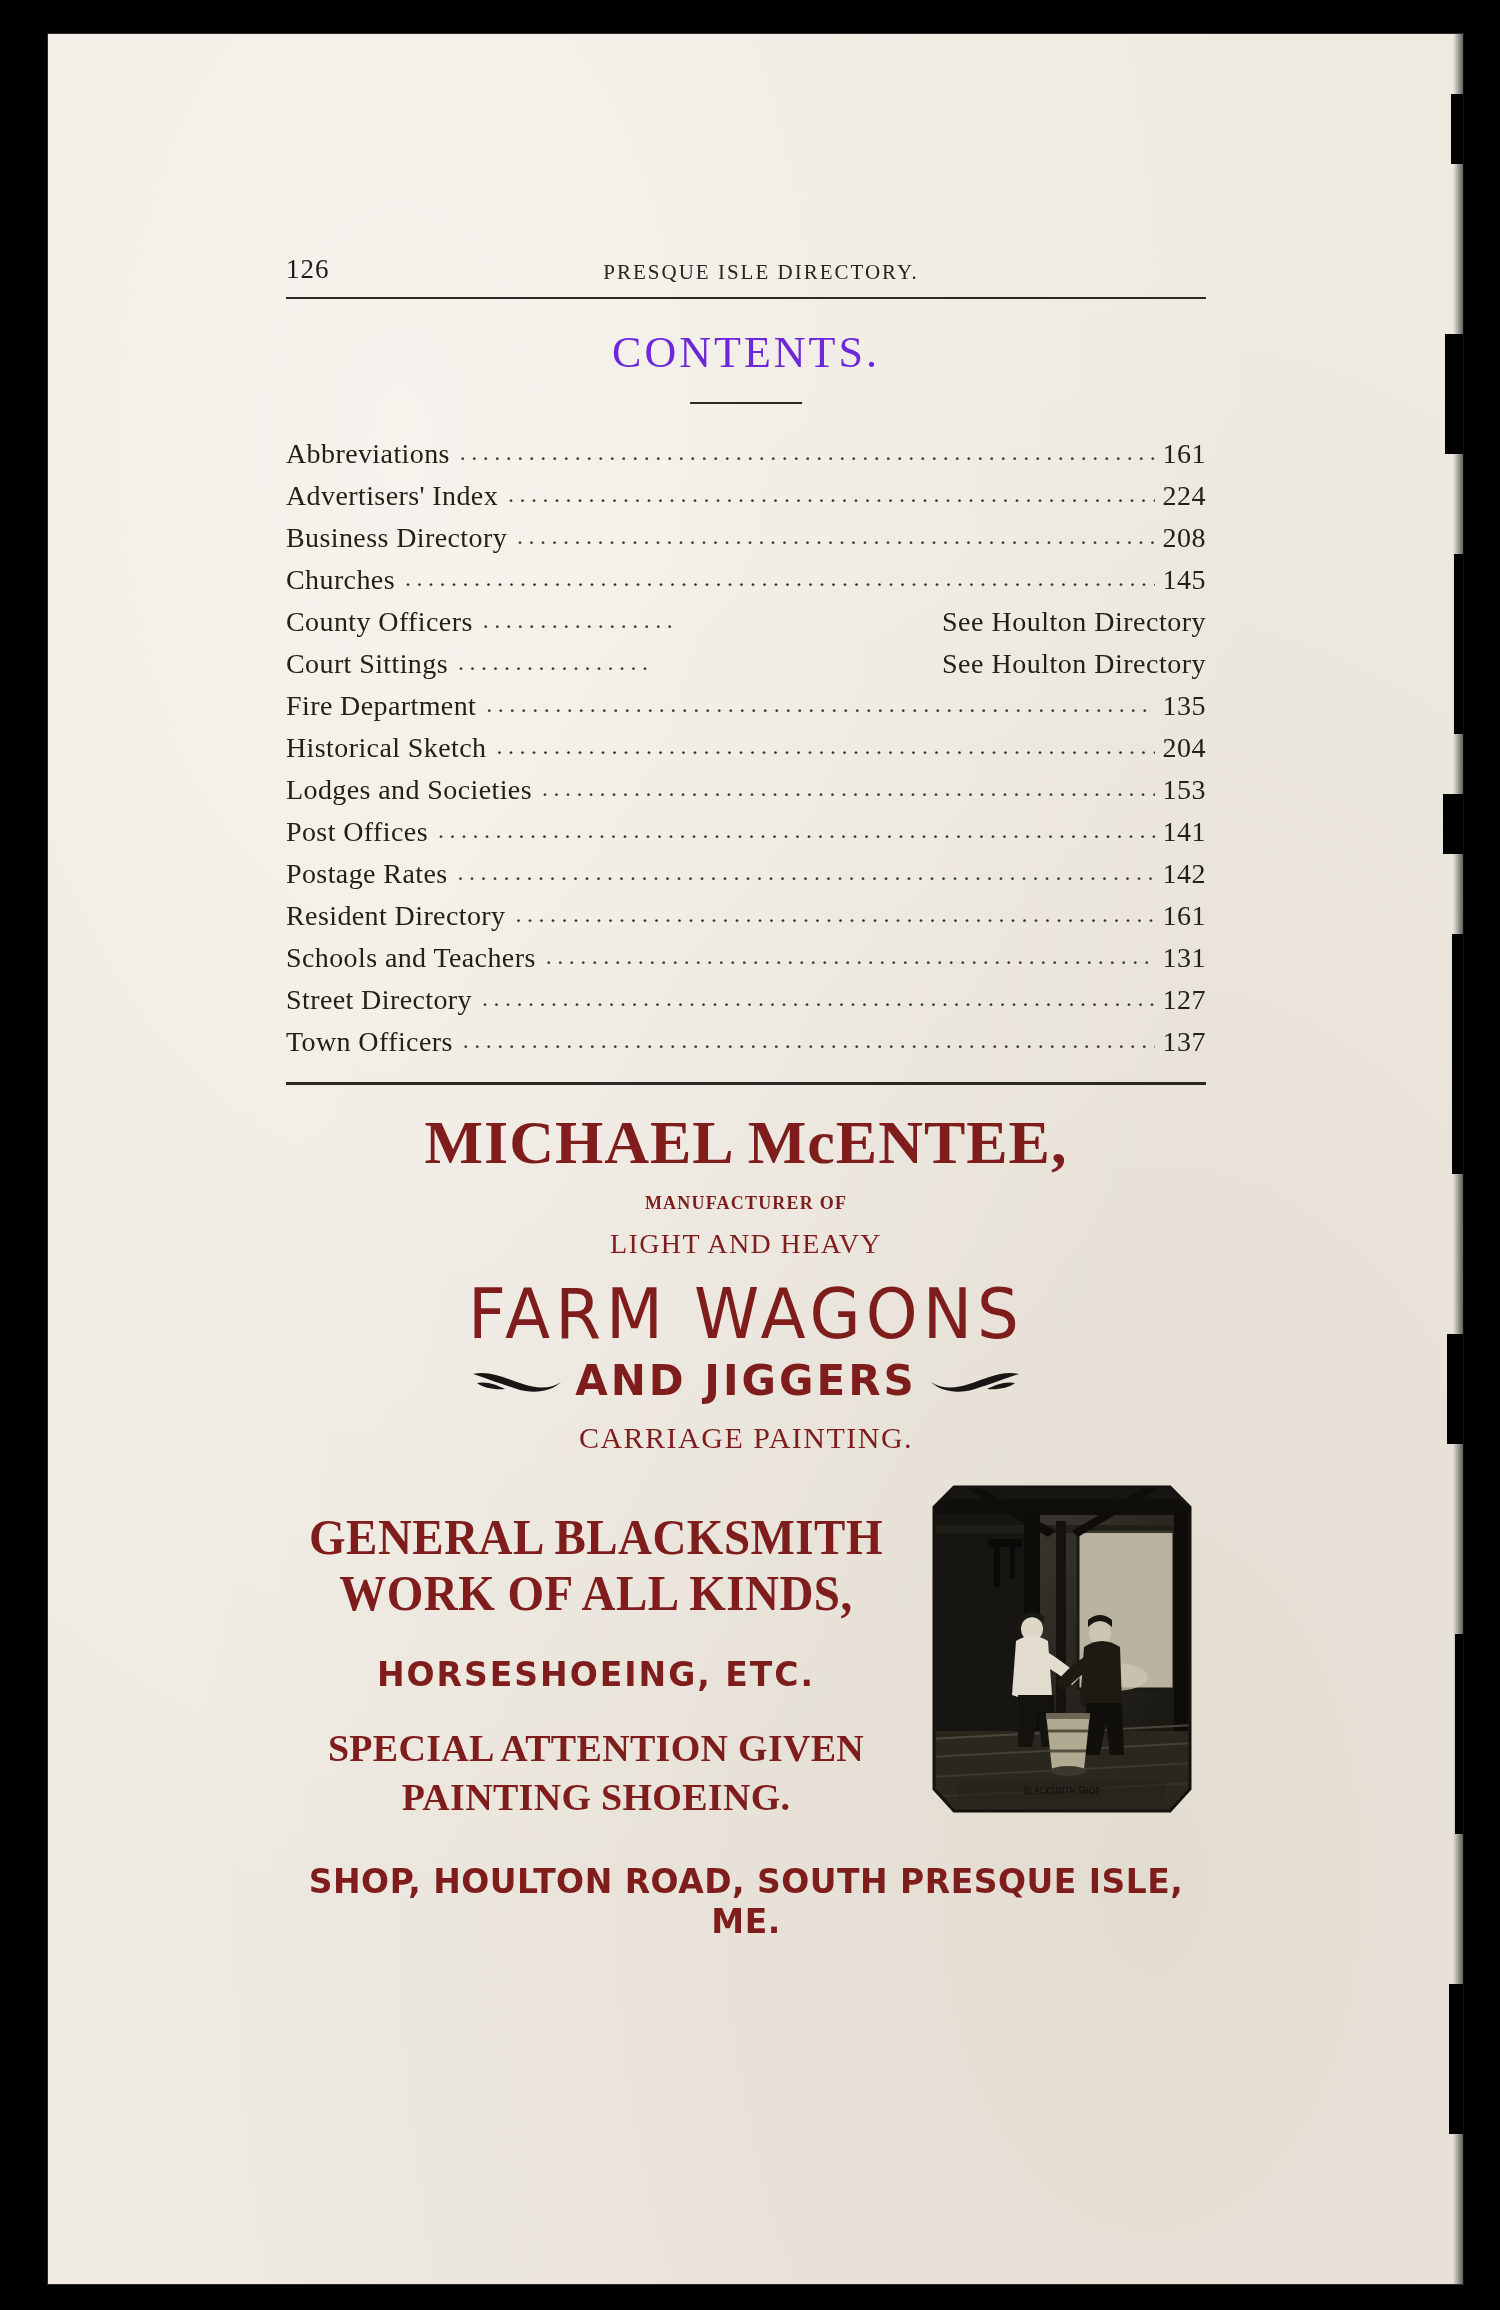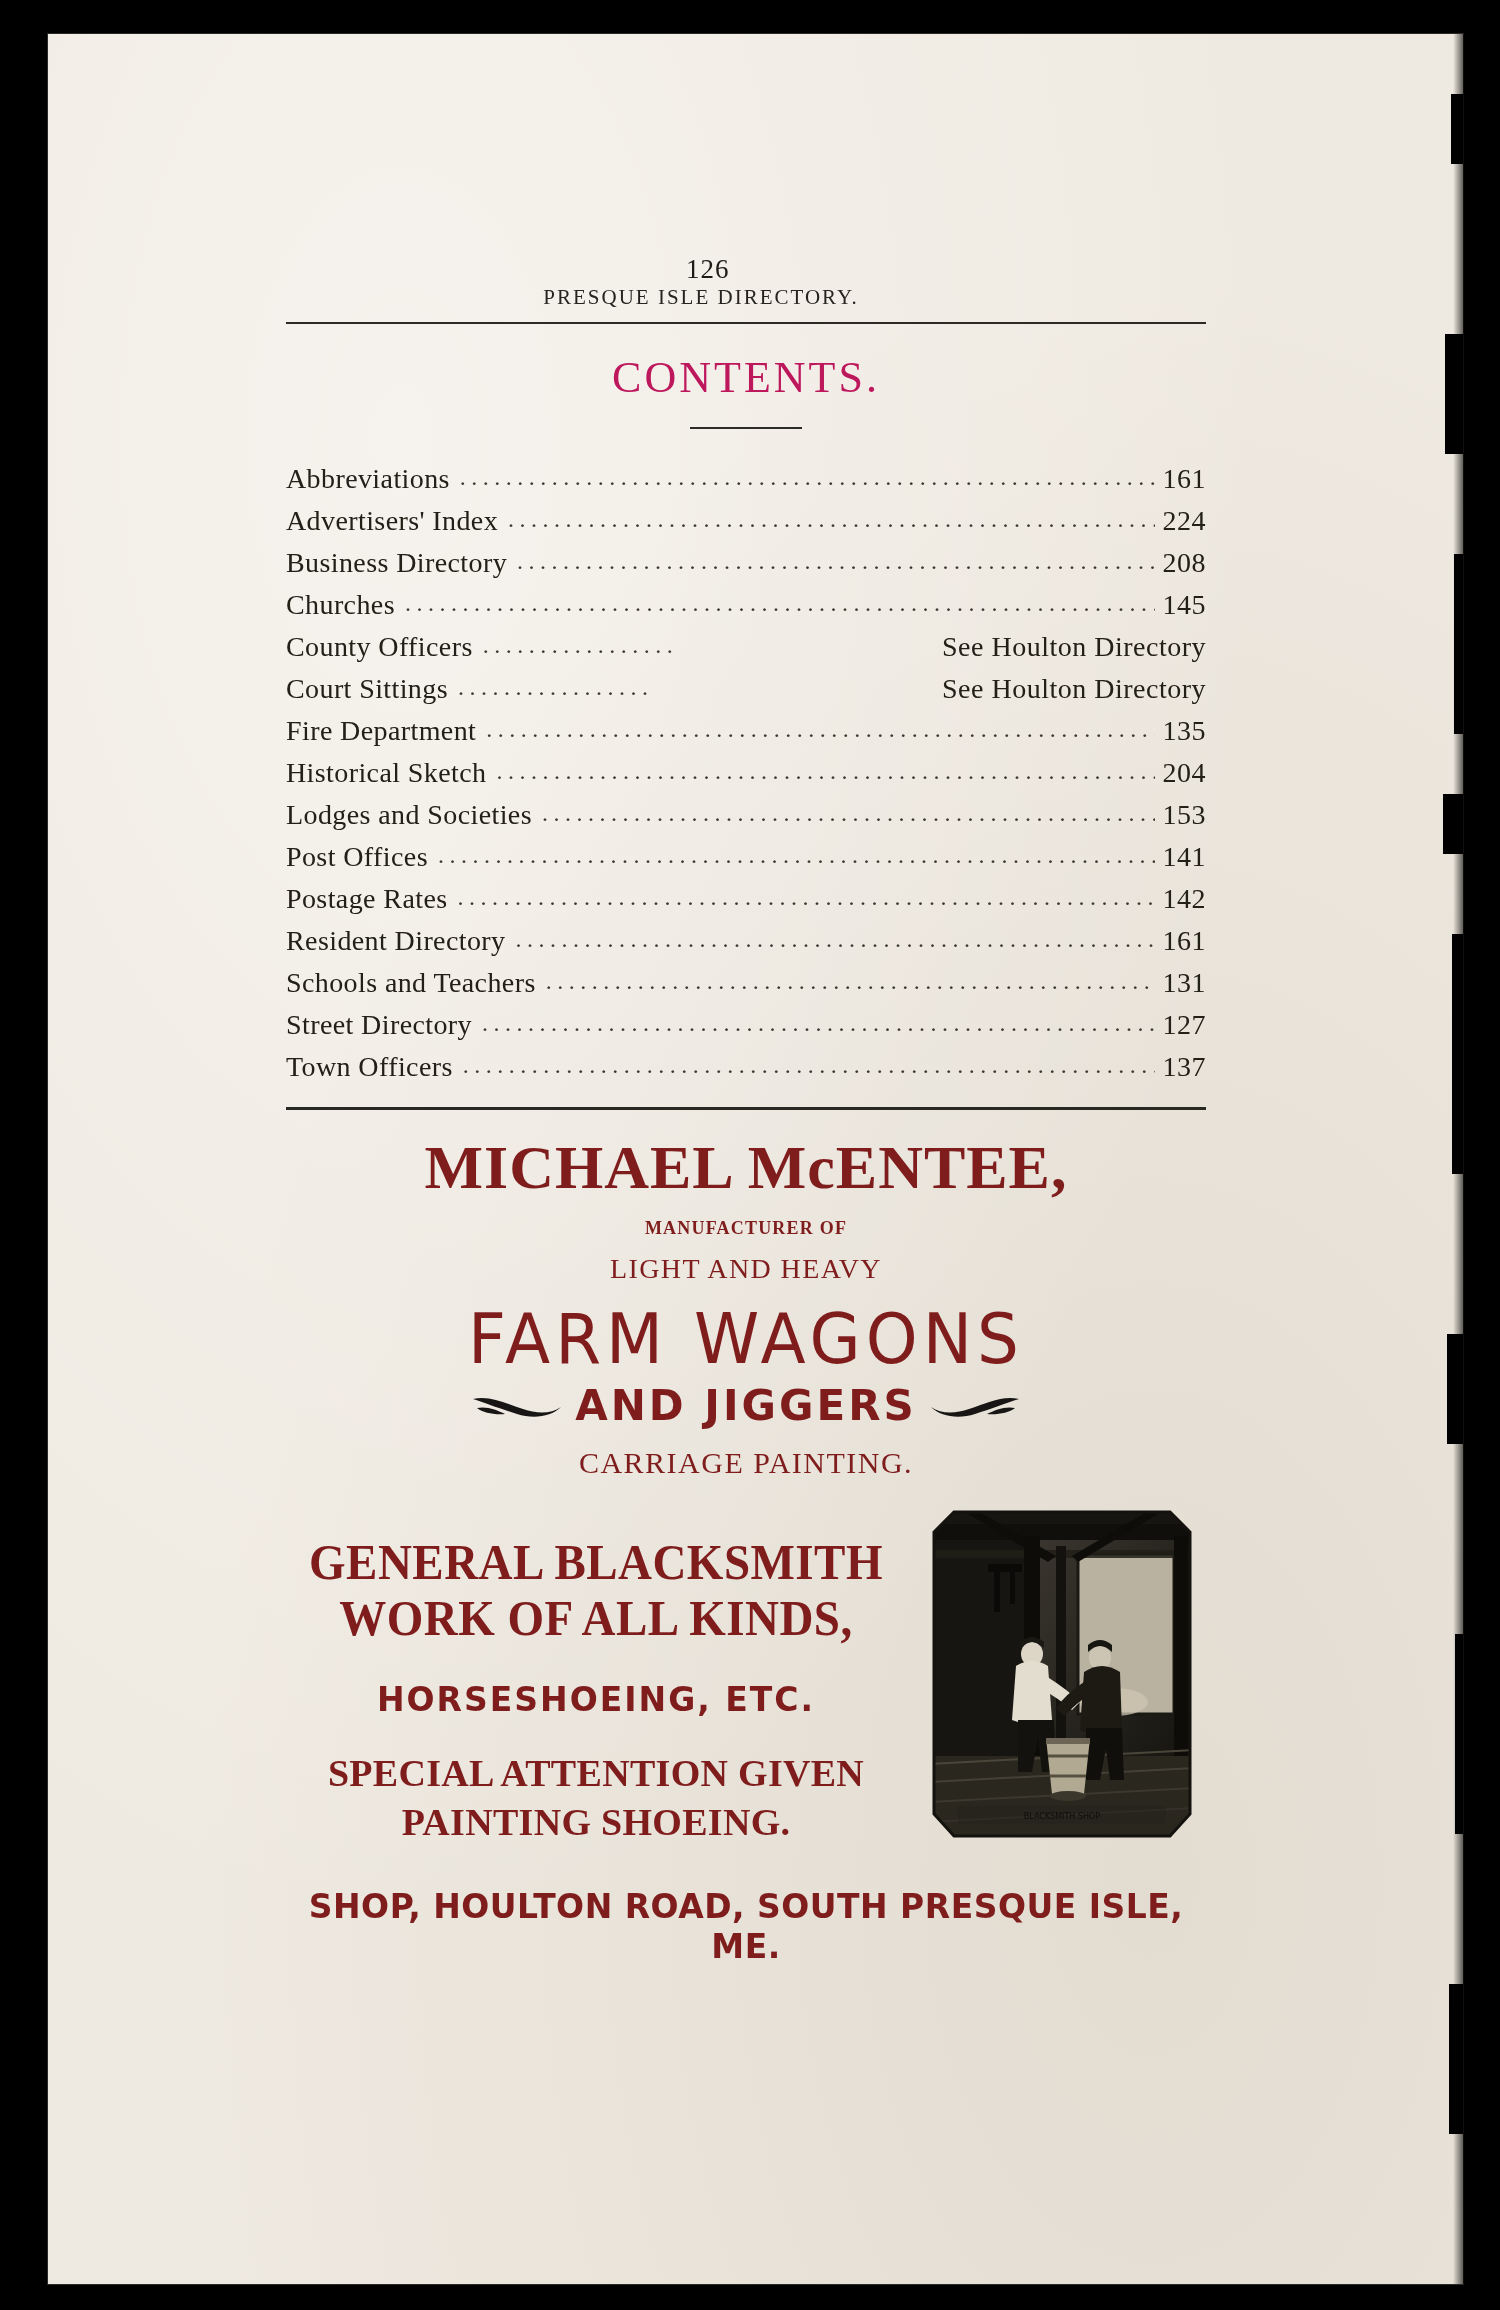--- a/index.html
+++ b/index.html
@@ -56,23 +56,22 @@
   #content {
     position: absolute;
     left: 238px;
     top: 220px;
     width: 920px;
   }
 
   
   .running-head {
     display: flex;
-    align-items: center;
+    align-items: flex-end;
     color: #23211d;
-    flex-direction: column;
   }
   .folio {
     font-size: 27px;
     letter-spacing: 1px;
     color: #1d1b18;
     width: 120px;
   }
   .head-title {
     font-size: 21px;
     letter-spacing: 2.0px;
@@ -86,21 +85,21 @@
     background: #2c2a25;
     margin-top: 12px;
     width: 100%;
   }
 
   
   .contents-title {
     text-align: center;
     font-size: 44px;
     letter-spacing: 3px;
-    color: #be185d;
+    color: #6d28d9;
     margin-top: 28px;
     font-weight: normal;
   }
   .short-rule {
     width: 112px;
     height: 2px;
     background: #2d2b26;
     margin: 24px auto 0 auto;
   }
 

